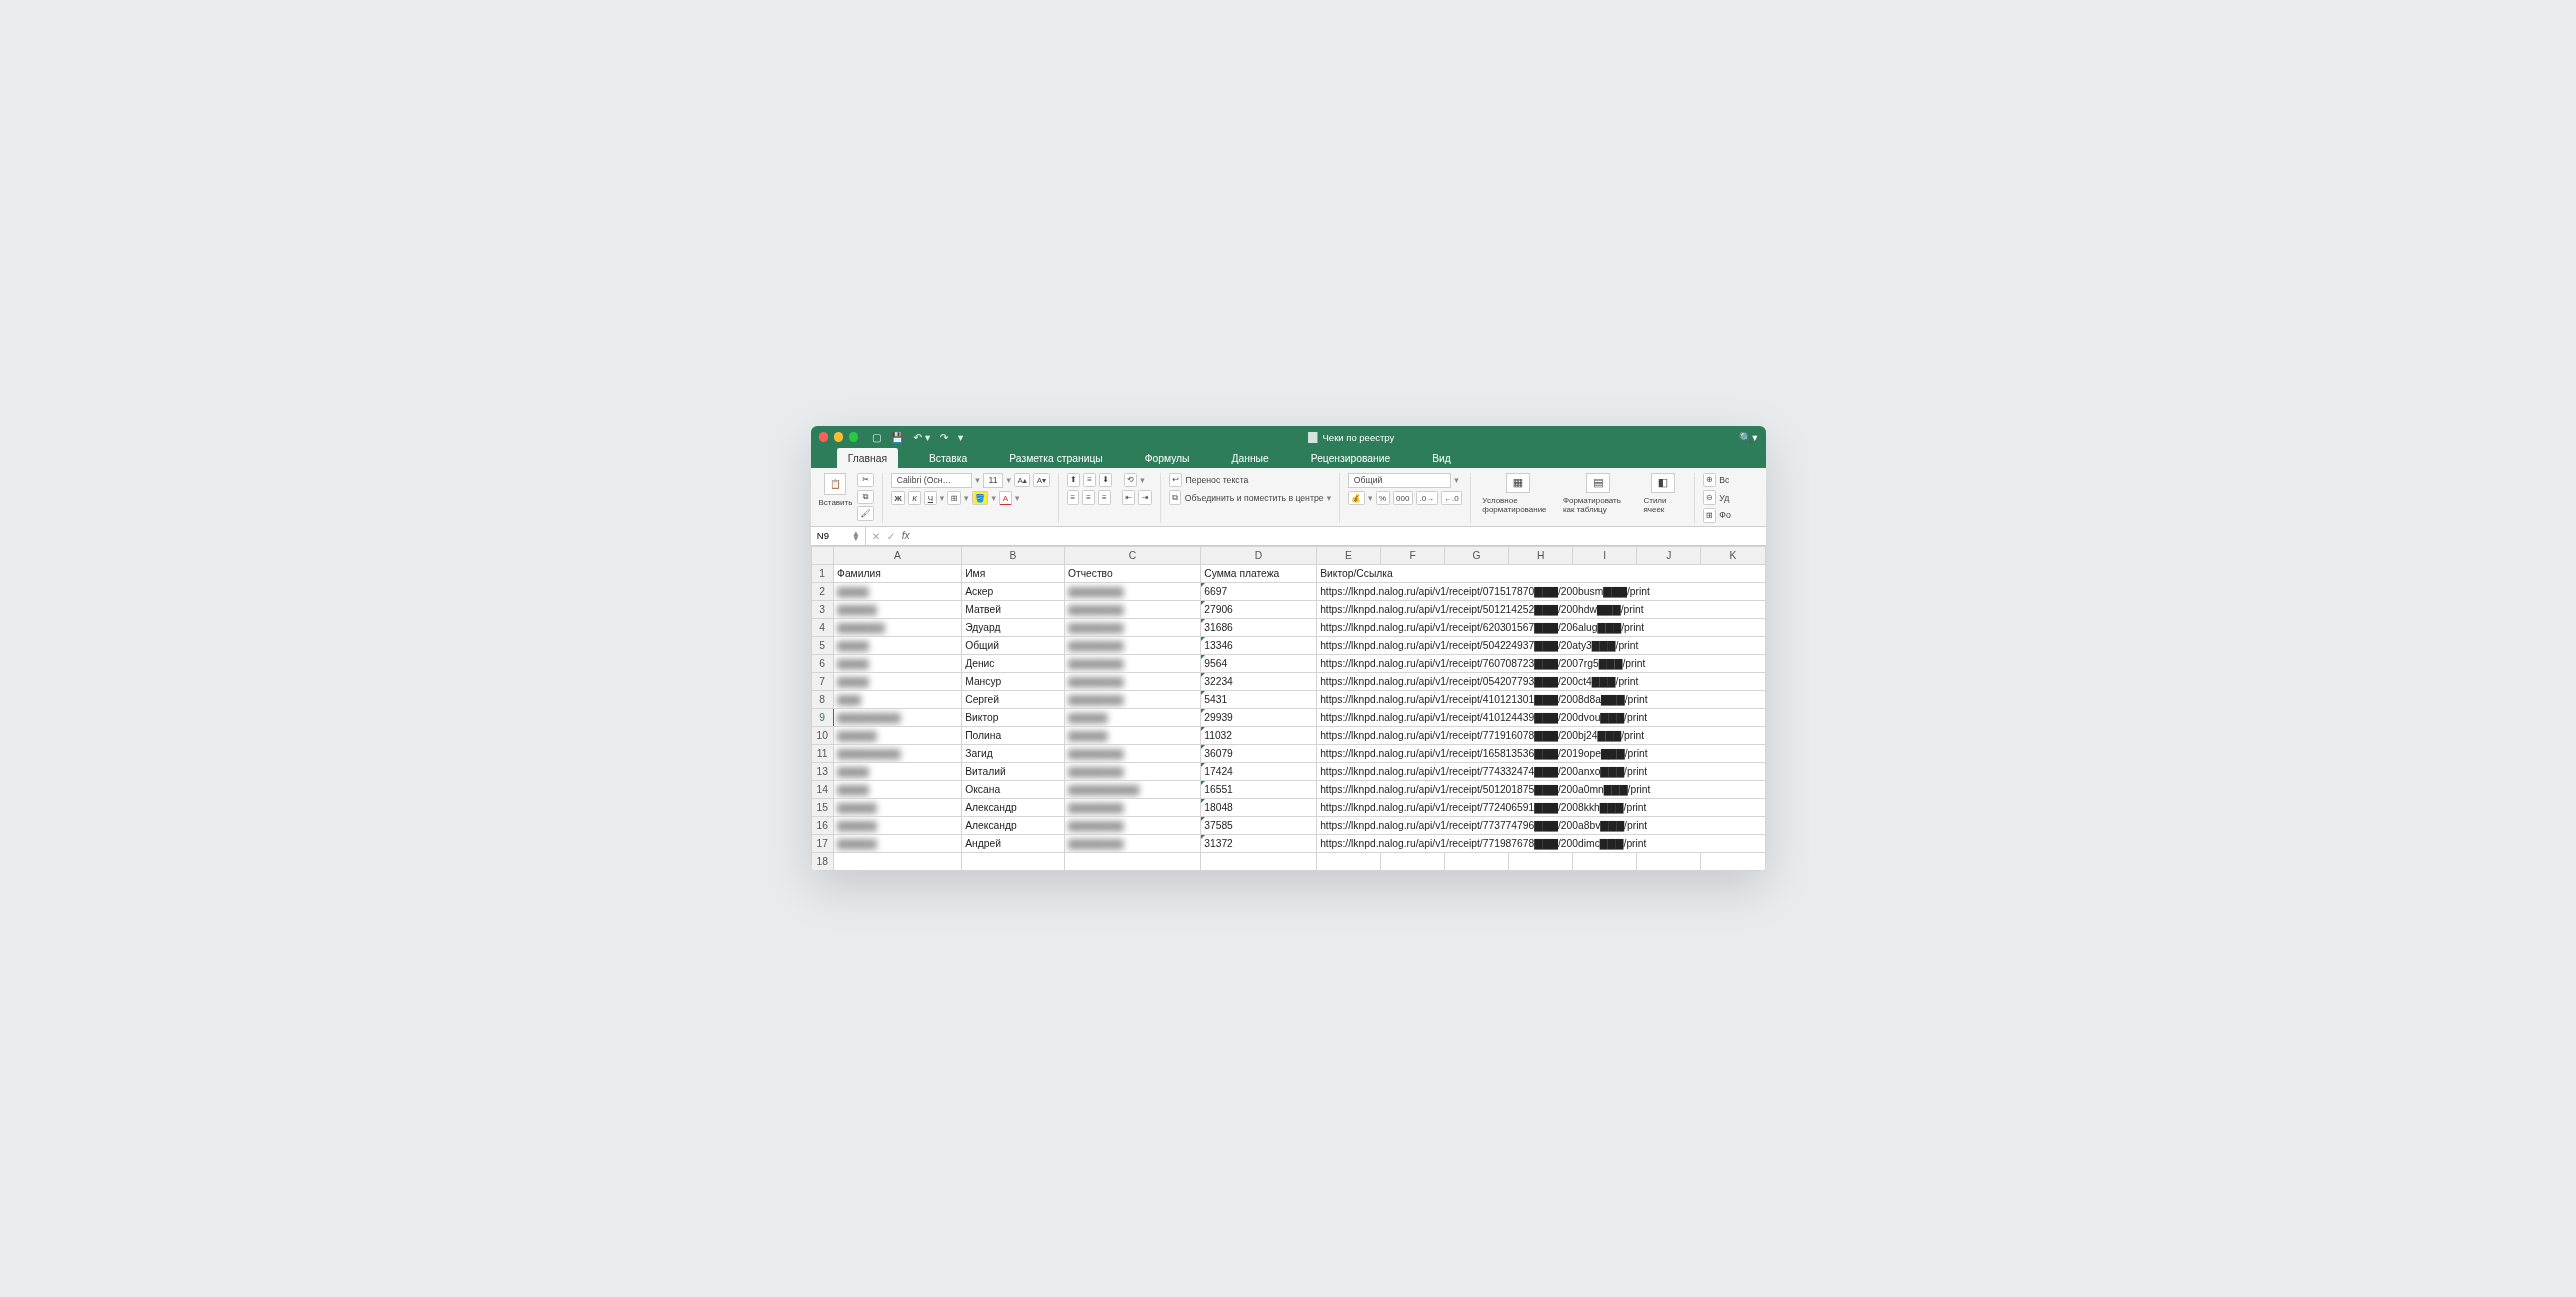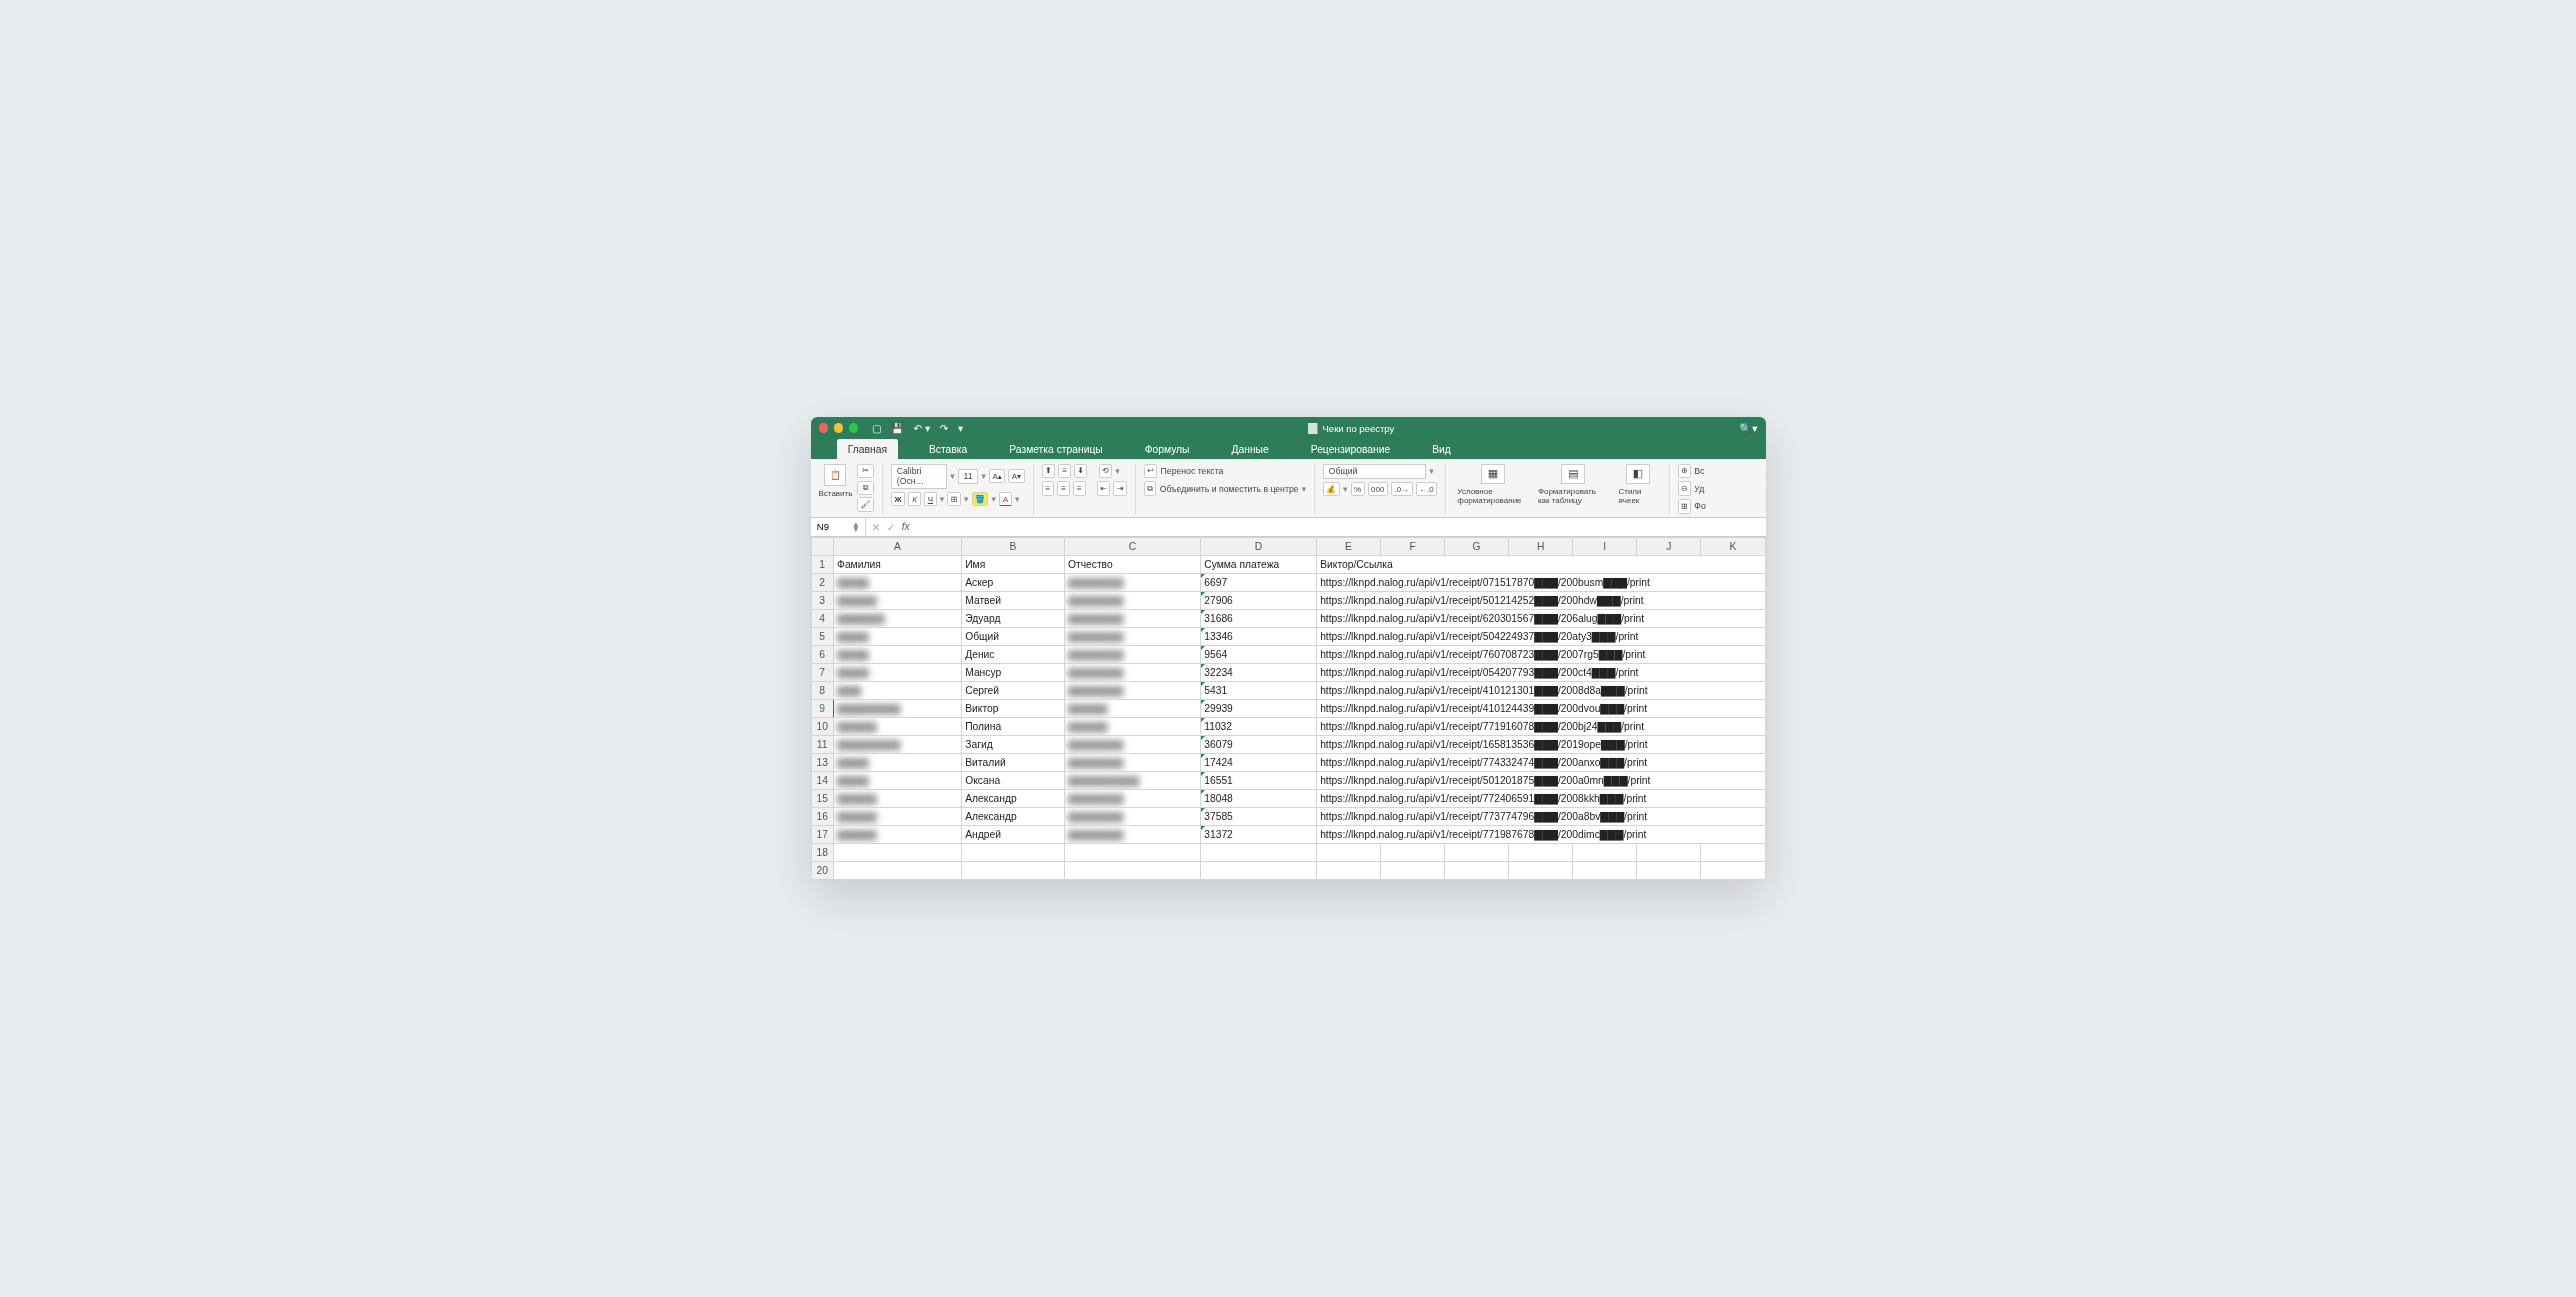--- a/index.html
+++ b/index.html
@@ -95,21 +95,21 @@
         </div>
         <div class="sidecol">
           <span class="rbtn sm">✂</span>
           <span class="rbtn sm">⧉</span>
           <span class="rbtn sm">🖌</span>
         </div>
       </div>
     </div>
     <div class="rg">
       <div class="rgrow">
-        <div class="fontbox" style="width:56px">Calibri (Осн…</div>
+        <div class="fontbox" style="width:81px">Calibri (Осн…</div>
           <span style="color:#888">▾</span>
         <div class="fontbox" style="width:20.5px;text-align:center">11</div>
           <span style="color:#888">▾</span>
         <span class="rbtn sm">A▴</span>
         <span class="rbtn sm">A▾</span>
       </div>
       <div class="rgrow">
         <span class="rbtn sm" style="font-weight:bold">Ж</span>
         <span class="rbtn sm" style="font-style:italic">К</span>
         <span class="rbtn sm" style="text-decoration:underline">Ч</span>
@@ -379,31 +379,17 @@
             <td></td>
             <td></td>
             <td></td>
             <td></td>
             <td></td>
             <td></td>
             <td></td>
             <td></td>
             <td></td>
           </tr>
-          <tr>
-            <td class="rh">20</td>
-            <td></td>
-            <td></td>
-            <td></td>
-            <td></td>
-            <td></td>
-            <td></td>
-            <td></td>
-            <td></td>
-            <td></td>
-            <td></td>
-            <td></td>
-          </tr>
         </tbody>
     </table>
   </div>
 </div>
 
 
 </body></html>

